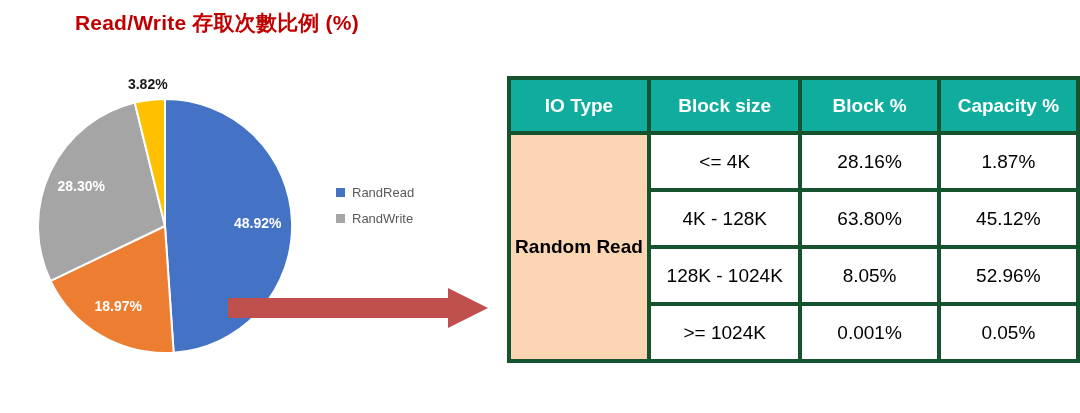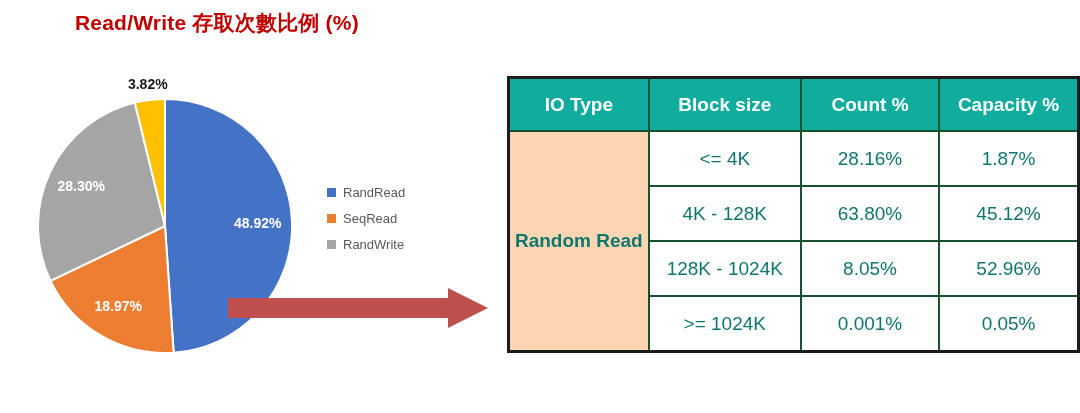--- a/index.html
+++ b/index.html
@@ -28,21 +28,21 @@
     width: 300px;
     height: 300px;
   }
   .pie-label {
     font-family: "Liberation Sans", sans-serif;
     font-size: 14px;
     font-weight: bold;
   }
   .legend {
     position: absolute;
-    left: 327px;
+    left: 336px;
     top: 179px;
   }
   .legend-item {
     display: flex;
     align-items: center;
     height: 26px;
     font-size: 13px;
     color: #595959;
     white-space: nowrap;
   }
@@ -63,35 +63,35 @@
   .io-table {
     position: absolute;
     left: 507px;
     top: 76px;
     border-collapse: collapse;
     border: 3px solid #1c1c1c;
     table-layout: fixed;
     background: #ffffff;
   }
   .io-table th, .io-table td {
-    border: 2px solid #14532d;
+    border: 4px solid #14532d;
     text-align: center;
     vertical-align: middle;
     padding: 0 4px;
   }
   .io-table th {
     background: #10ac9e;
     color: #ffffff;
     font-size: 19px;
     font-weight: bold;
     height: 51px;
   }
   .io-table td {
     font-size: 19px;
-    color: #0f766e;
+    color: #000000;
     height: 53px;
   }
   .col-iotype { width: 132px; }
   .col-block  { width: 146px; }
   .col-count  { width: 131px; }
   .col-cap    { width: 131px; }
   .io-type-cell {
     background: #fcd6b2;
     font-size: 30px;
     font-weight: bold;
@@ -141,39 +141,35 @@
       <text x="63.2" y="123.4" text-anchor="middle" fill="#ffffff" class="pie-label">28.30%</text>
       <text x="129.8" y="20.5" text-anchor="middle" fill="#1a1a1a" class="pie-label">3.82%</text>
     </svg>
 
   <div class="legend">
     <div class="legend-item">
       <span class="legend-swatch" style="background-color: rgb(68, 114, 196);"></span>
       <span>RandRead</span>
     </div>
     <div class="legend-item">
-      <span class="legend-swatch" style="background-color: rgb(237, 125, 49);"></span>
-      <span>SeqRead</span>
-    </div>
-    <div class="legend-item">
       <span class="legend-swatch" style="background-color: rgb(165, 165, 165);"></span>
       <span>RandWrite</span>
     </div>
   </div>
 
   <svg class="arrow-svg" viewBox="0 0 266 50">
     <polygon points="3,14 223,14 223,4 263,24 223,44 223,34 3,34" fill="#c0504d"></polygon>
   </svg>
 
   <table class="io-table">
     <thead>
       <tr>
         <th class="col-iotype">IO Type</th>
         <th class="col-block">Block size</th>
-        <th class="col-count">Count %</th>
+        <th class="col-count">Block %</th>
         <th class="col-cap">Capacity %</th>
       </tr>
     </thead>
     <tbody>
       <tr>
         <td class="io-type-cell" rowspan="4">Random Read</td>
         <td>&lt;= 4K</td>
         <td>28.16%</td>
         <td>1.87%</td>
       </tr>

